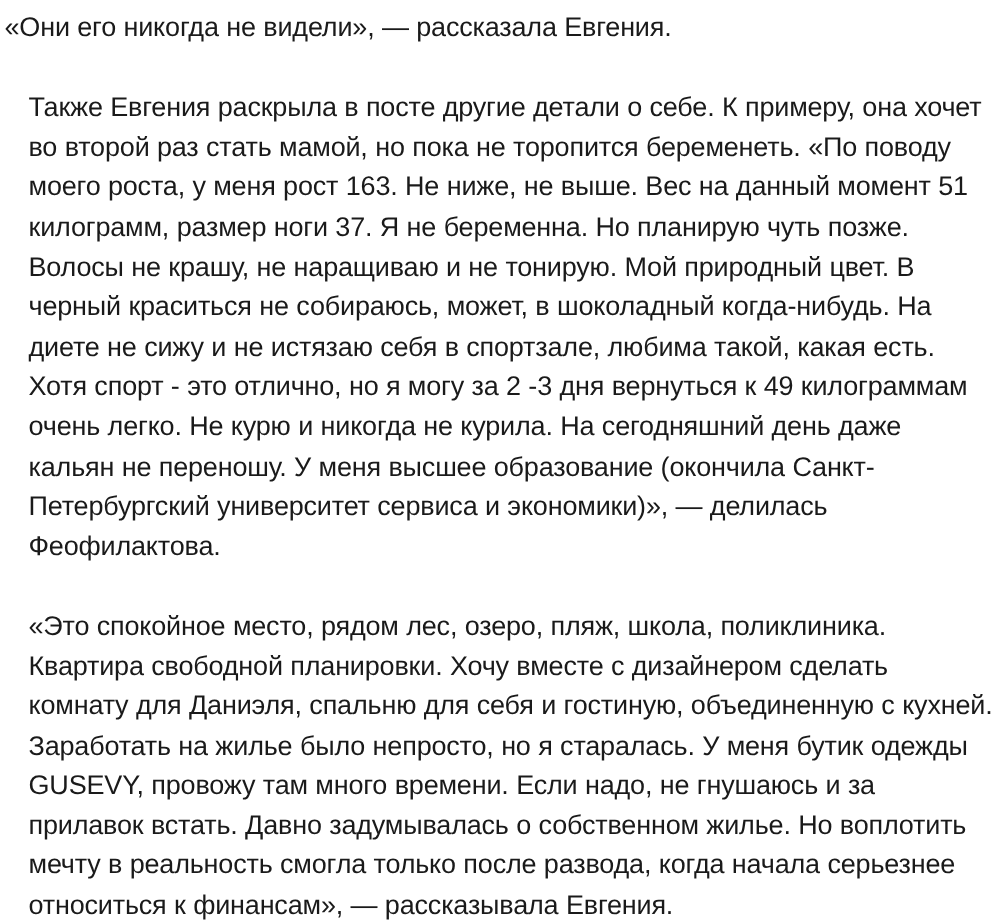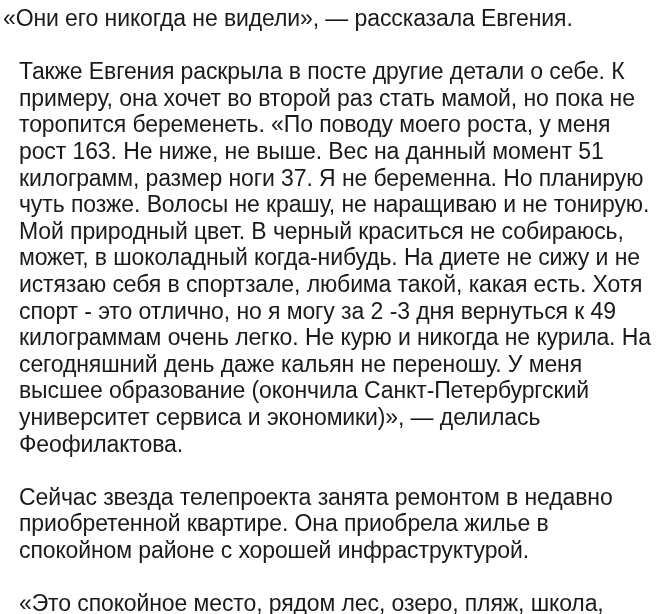--- a/index.html
+++ b/index.html
@@ -18,21 +18,21 @@
   }
 
   .article {
     box-sizing: border-box;
     width: 670px;
     padding: 0px 8px 0px 3px;
   }
 
   .para {
     margin: 0;
-    font-size: 23px;
+    font-size: 18px;
     line-height: 26.6px;
     color: #1a1a1a;
     text-align: left;
     letter-spacing: -0.12px;
     word-spacing: 0.1px;
     hyphens: none;
     white-space: normal;
   }
 
   
@@ -45,15 +45,14 @@
   .article > .para:first-child {
     margin-top: 5px;
   }
 </style>
 </head>
 <body style="background: rgb(255, 255, 255); color: rgb(26, 26, 26);">
 
 <div class="article">
   <p class="para">«Они его никогда не видели», — рассказала Евгения.</p>
   <p class="para">Также Евгения раскрыла в посте другие детали о себе. К примеру, она хочет во второй раз стать мамой, но пока не торопится беременеть. «По поводу моего роста, у меня рост 163. Не ниже, не выше. Вес на данный момент 51 килограмм, размер ноги 37. Я не беременна. Но планирую чуть позже. Волосы не крашу, не наращиваю и не тонирую. Мой природный цвет. В черный краситься не собираюсь, может, в шоколадный когда-нибудь. На диете не сижу и не истязаю себя в спортзале, любима такой, какая есть. Хотя спорт - это отлично, но я могу за 2 -3 дня вернуться к 49 килограммам очень легко. Не курю и никогда не курила. На сегодняшний день даже кальян не переношу. У меня высшее образование (окончила Санкт-Петербургский университет сервиса и экономики)», — делилась Феофилактова.</p>
-  <p class="para">Сейчас звезда телепроекта занята ремонтом в недавно приобретенной квартире. Она приобрела жилье в спокойном районе с хорошей инфраструктурой.</p>
   <p class="para">«Это спокойное место, рядом лес, озеро, пляж, школа, поликлиника. Квартира свободной планировки. Хочу вместе с дизайнером сделать комнату для Даниэля, спальню для себя и гостиную, объединенную с кухней. Заработать на жилье было непросто, но я старалась. У меня бутик одежды GUSEVY, провожу там много времени. Если надо, не гнушаюсь и за прилавок встать. Давно задумывалась о собственном жилье. Но воплотить мечту в реальность смогла только после развода, когда начала серьезнее относиться к финансам», — рассказывала Евгения.</p>
 </div>
 
 </body></html>

